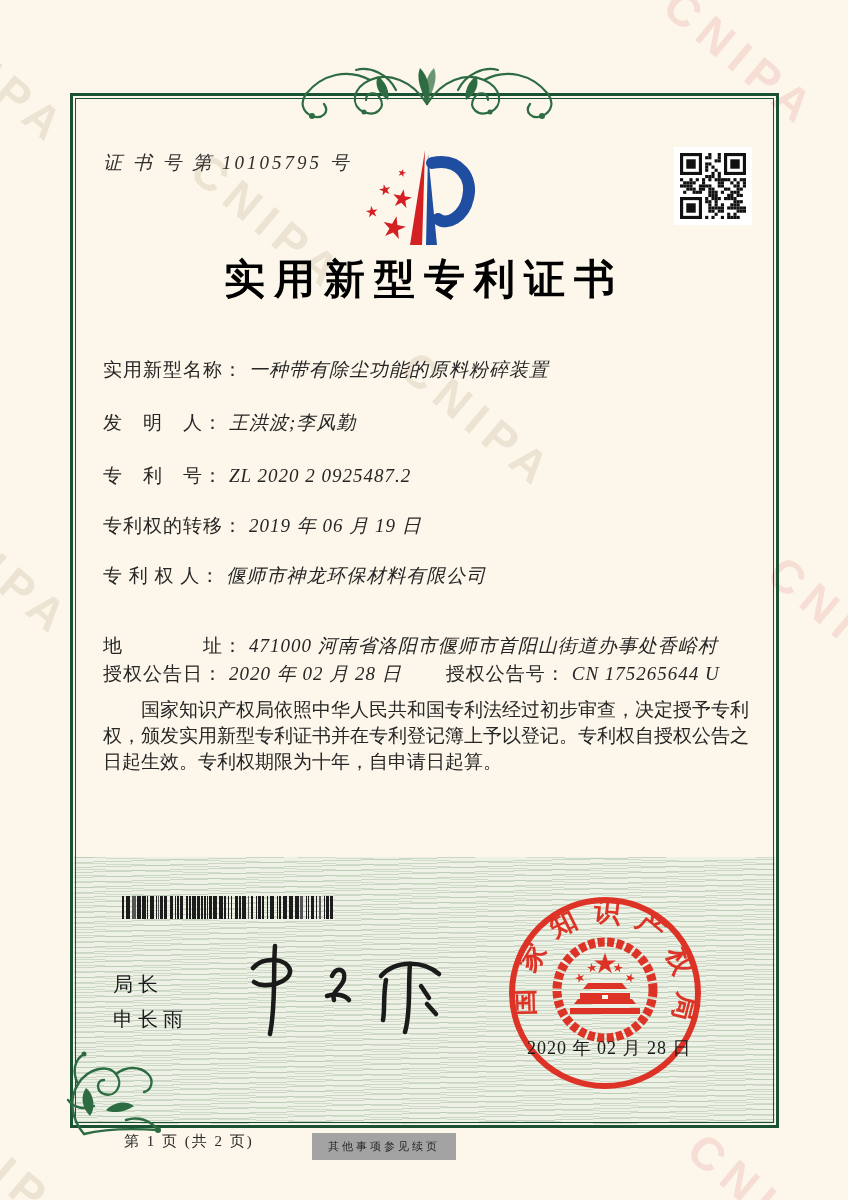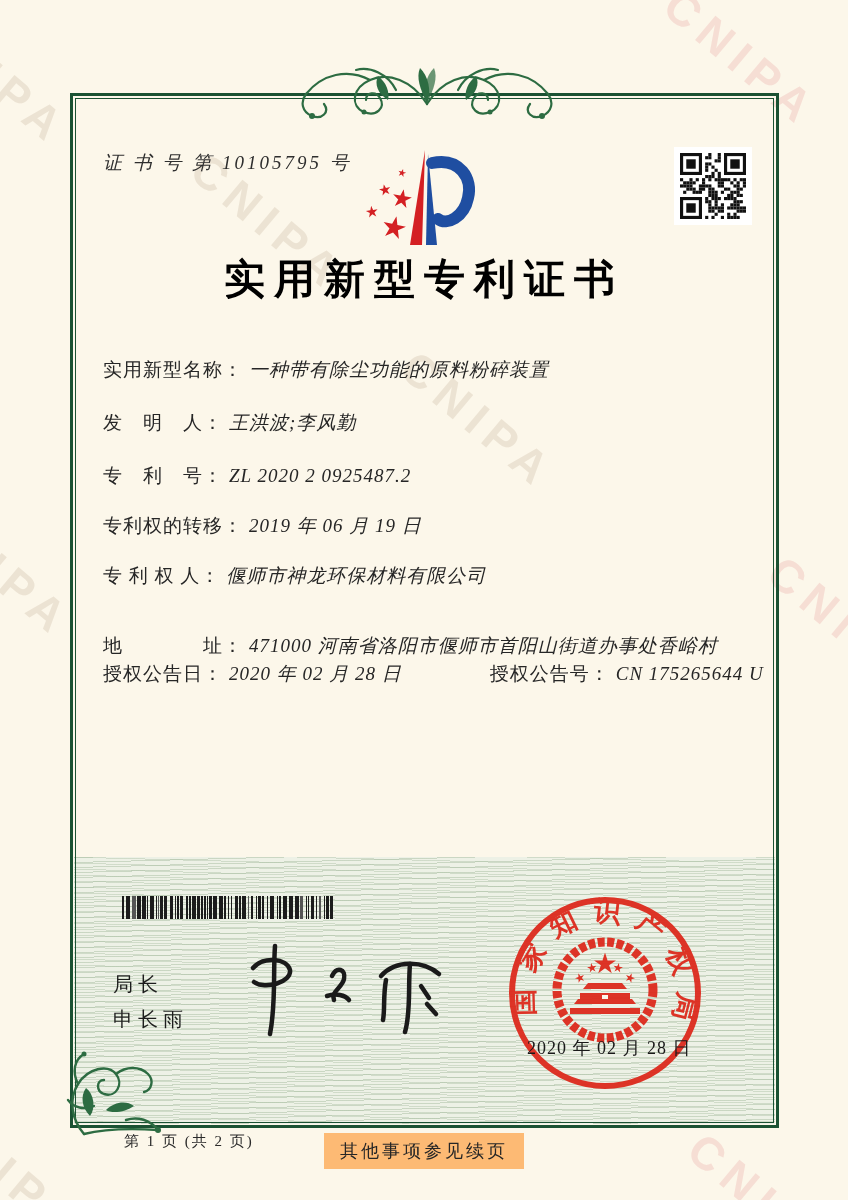--- a/index.html
+++ b/index.html
@@ -49,21 +49,21 @@
     position:absolute;left:124px;top:252px;width:600px;z-index:4;
     text-align:center;font-size:41px;font-weight:700;letter-spacing:9px;color:#000000;
   }
   
   .field-row{
     position:absolute;left:103px;z-index:4;font-size:19px;color:#262626;
     white-space:nowrap;
   }
   .field-label{letter-spacing:1px;}
   .field-value{margin-left:6px;letter-spacing:1px;font-style:italic;}
-  .grant-no{margin-left:88px;}
+  .grant-no{margin-left:44px;}
   
   .paras{
     position:absolute;left:103px;top:697px;width:646px;z-index:4;
     font-size:19px;line-height:26px;text-align:justify;color:#262626;
   }
   .paras p{margin:0;text-indent:2em;}
   
   .barcode{position:absolute;left:122px;top:896px;z-index:4;}
   
   .sig-title{position:absolute;left:113px;top:971px;font-size:20px;letter-spacing:5px;z-index:4;color:#1d1d1d;text-align:right;}
@@ -74,22 +74,22 @@
   .seal-date{
     position:absolute;left:527px;top:1036px;z-index:6;
     font-size:18px;letter-spacing:1px;color:#191919;white-space:nowrap;
   }
   
   .page-info{
     position:absolute;left:124px;top:1132px;width:600px;z-index:4;
     text-align:left;font-size:15px;letter-spacing:2px;color:#2a2a2a;
   }
   .note-box{
-    position:absolute;left:324px;top:1133px;z-index:4;
-    background:#fdba74;padding:6px 16px;font-size:18px;letter-spacing:3px;color:#262626;
+    position:absolute;left:312px;top:1133px;z-index:4;
+    background:#a3a3a3;padding:6px 16px;font-size:11px;letter-spacing:3px;color:#262626;
   }
   
   .orn-top{position:absolute;left:292px;top:60px;z-index:3;}
   .orn-bl{position:absolute;left:54px;top:1050px;z-index:3;}
 </style>
 </head>
 <body>
 
 <div class="wm gray" style="left:-62px;top:-4px">CNIPA</div>
 <div class="wm pink" style="left:688px;top:-22px">CNIPA</div>
@@ -330,20 +330,21 @@
   <span class="field-label">专 利 权 人：</span><span class="field-value">偃师市神龙环保材料有限公司</span>
 </div>
 <div class="field-row" style="top:633px">
   <span class="field-label">地　　　　址：</span><span class="field-value">471000 河南省洛阳市偃师市首阳山街道办事处香峪村</span>
 </div>
 <div class="field-row" style="top:661px">
   <span class="field-label">授权公告日：</span><span class="field-value">2020 年 02 月 28 日</span><span class="field-label grant-no">授权公告号：</span><span class="field-value">CN 175265644 U</span>
 </div>
 
 <div class="paras">
+  <p>国家知识产权局依照中华人民共和国专利法经过初步审查，决定授予专利权，颁发实用新型专利证书并在专利登记簿上予以登记。专利权自授权公告之日起生效。专利权期限为十年，自申请日起算。</p>
 </div>
 
 <svg class="barcode" id="barcode-svg" width="214" height="23" viewBox="0 0 214 23">
     <rect x="0" y="0" width="2" height="23" fill="#1c1c1c"></rect>
     <rect x="4" y="0" width="4" height="23" fill="#1c1c1c"></rect>
     <rect x="10" y="0" width="4" height="23" fill="#555"></rect>
     <rect x="15" y="0" width="4" height="23" fill="#1c1c1c"></rect>
     <rect x="20" y="0" width="4" height="23" fill="#1c1c1c"></rect>
     <rect x="25" y="0" width="1" height="23" fill="#1c1c1c"></rect>
     <rect x="28" y="0" width="4" height="23" fill="#1c1c1c"></rect>

